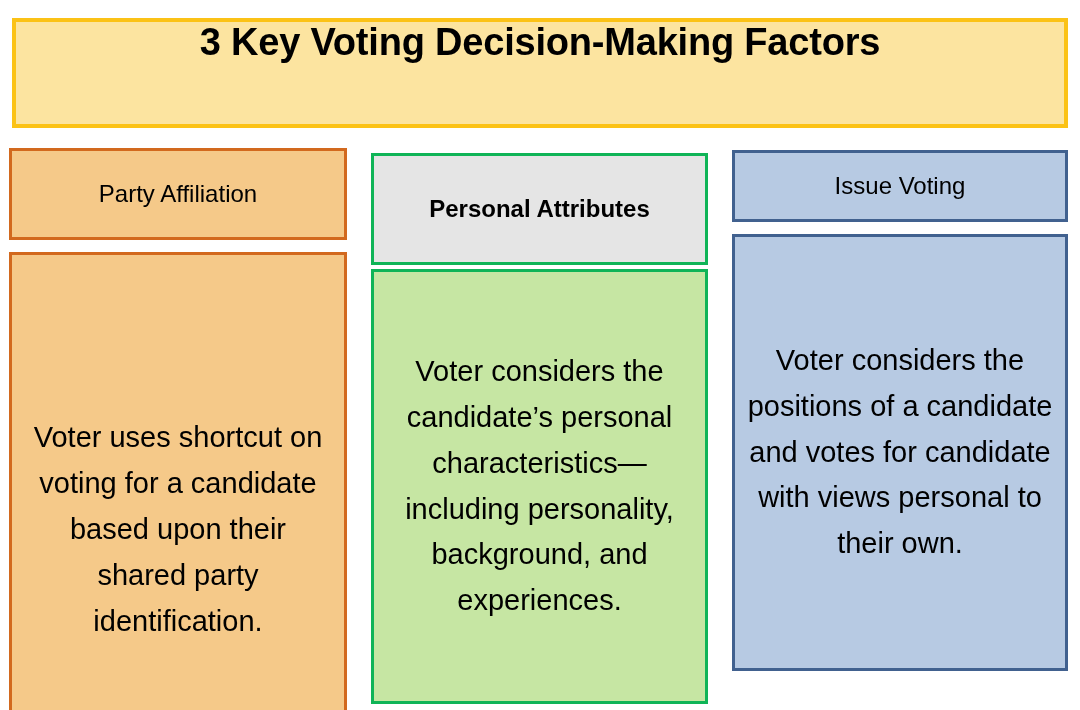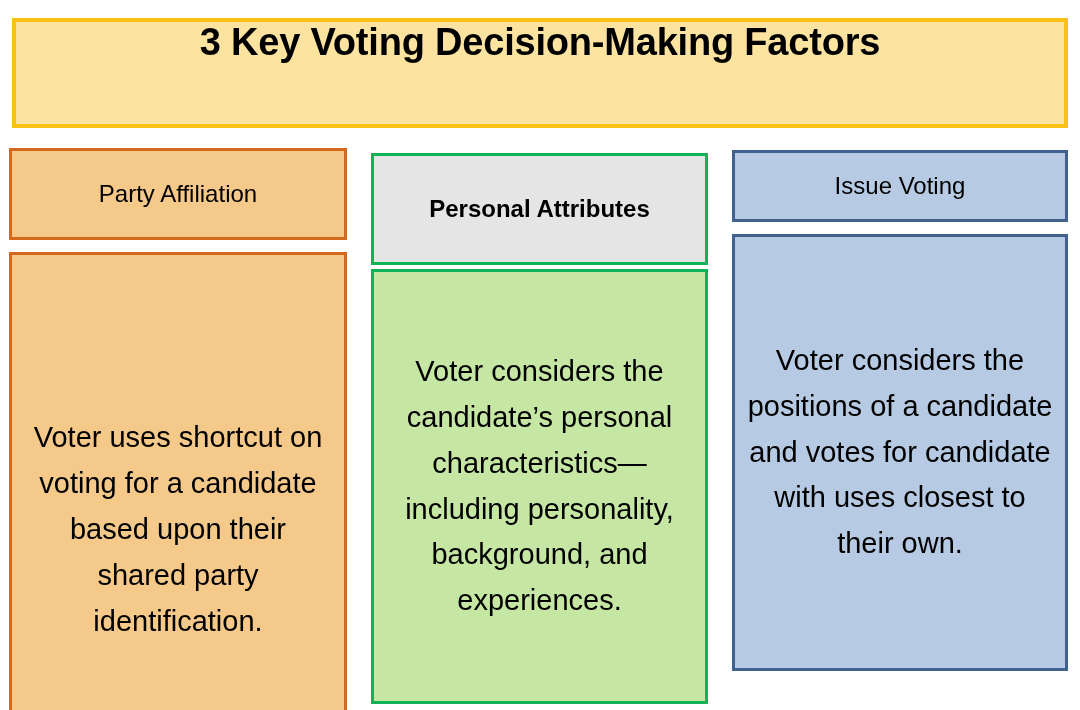--- a/index.html
+++ b/index.html
@@ -150,17 +150,17 @@
     <div class="col-body">
       <div class="col-body-text">Voter considers the candidate’s personal characteristics—including personality, background, and experiences.</div>
     </div>
   </div>
 
   <div class="column col-issue">
     <div class="col-head">
       <div class="col-head-text">Issue Voting</div>
     </div>
     <div class="col-body">
-      <div class="col-body-text">Voter considers the positions of a candidate and votes for candidate with uses closest to their own.</div>
+      <div class="col-body-text">Voter considers the positions of a candidate and votes for candidate with views personal to their own.</div>
     </div>
   </div>
 
 </div>
 
 </body></html>

